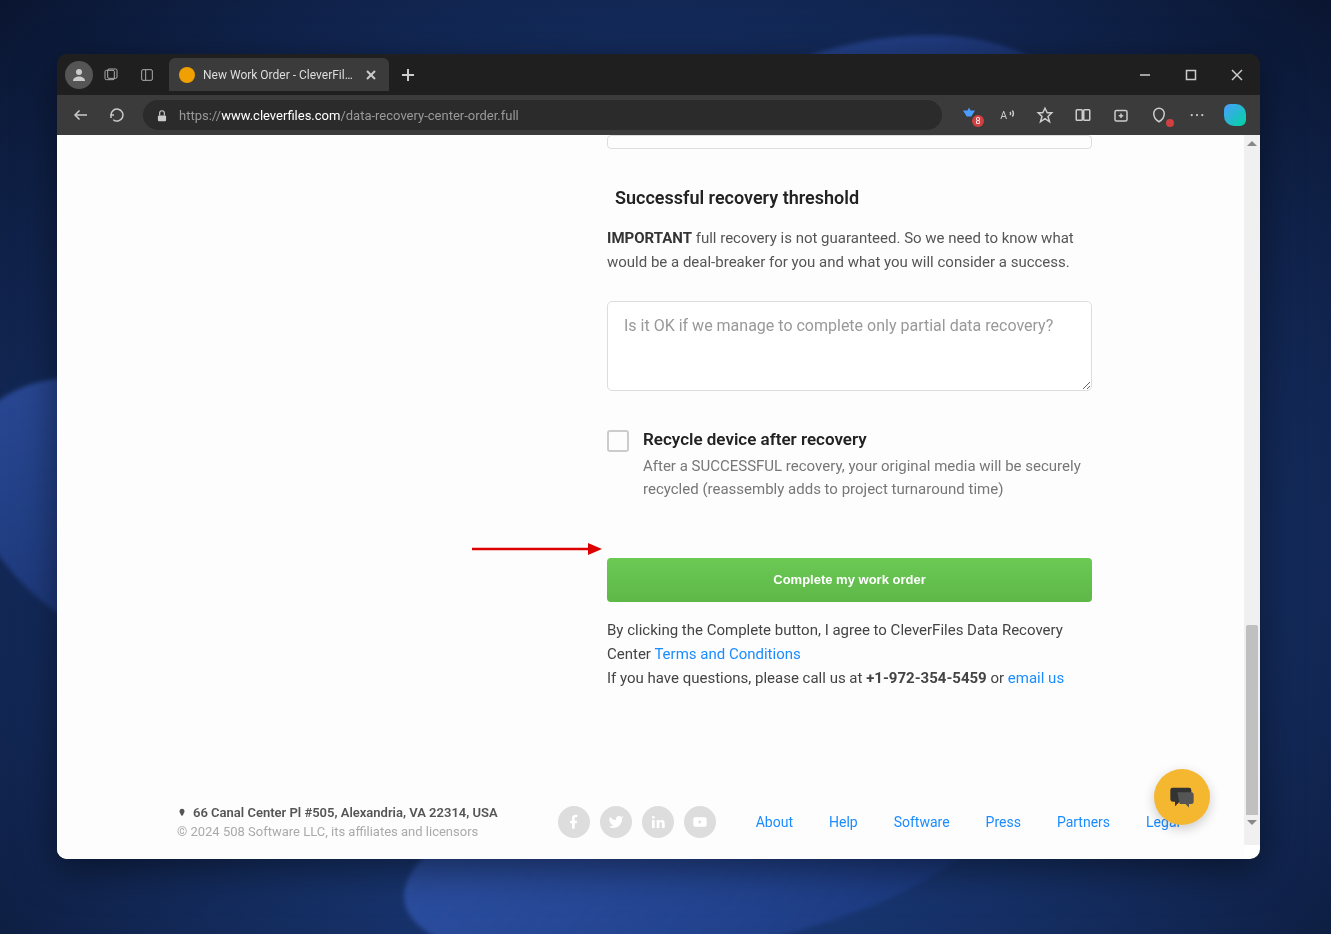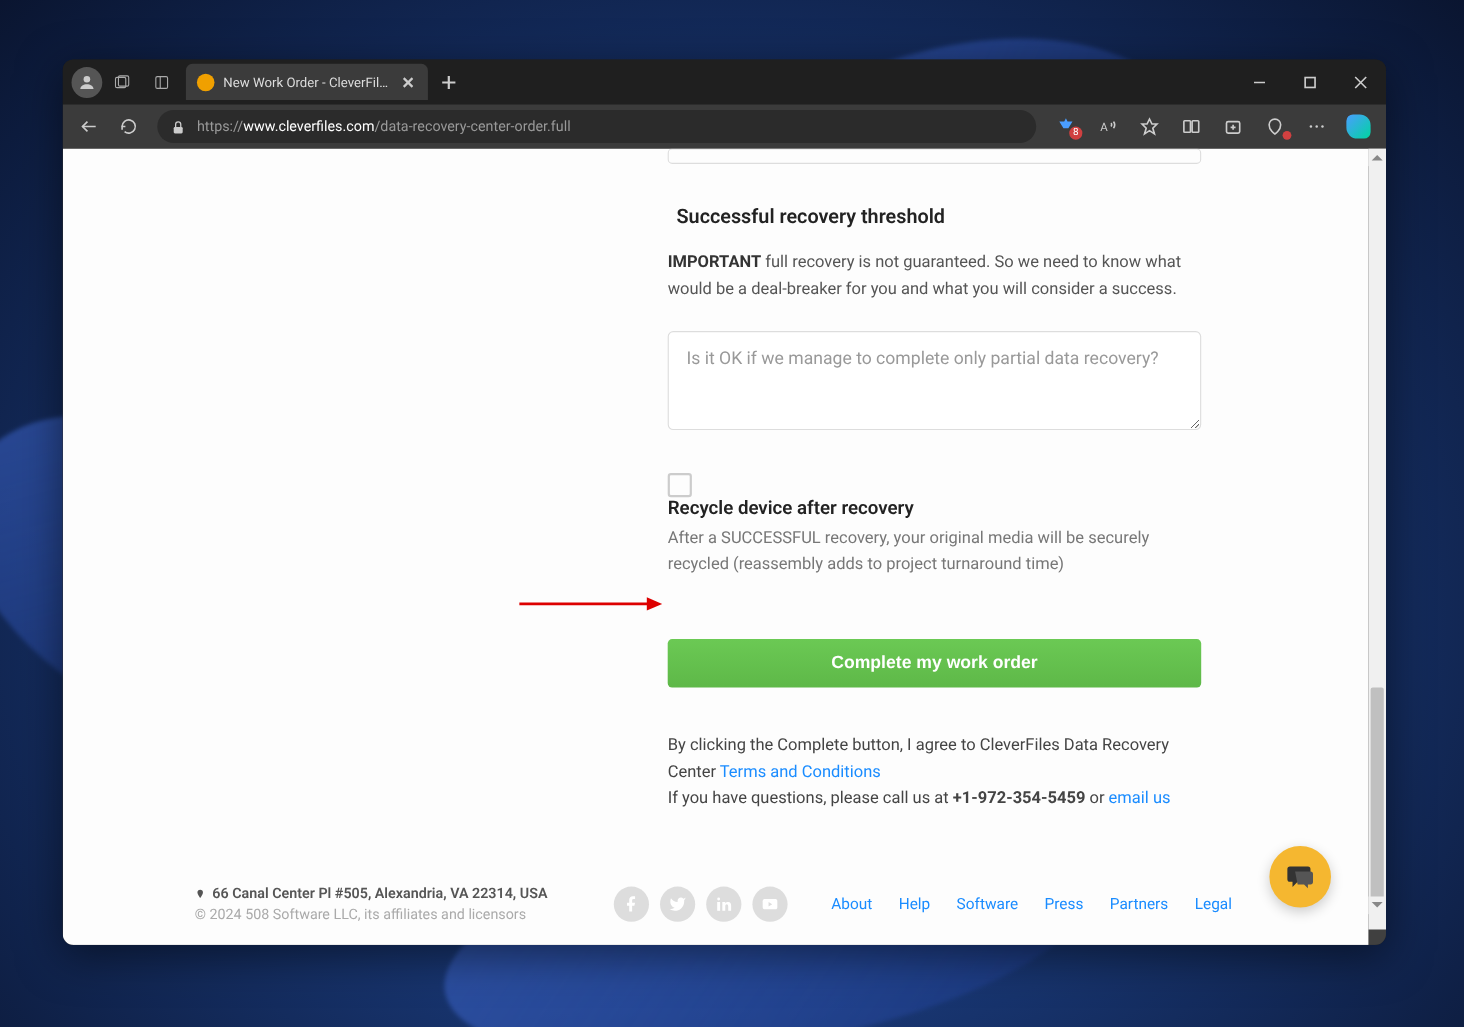--- a/index.html
+++ b/index.html
@@ -175,21 +175,21 @@
     }
     .copilot-shape {
       width: 22px; height: 22px;
       background: linear-gradient(135deg, #4a9eff, #00d4a0);
       border-radius: 6px 10px 6px 10px;
     }
 
     
     .content-wrap {
       flex: 1;
-      background: #404040;
+      background: #ffffff;
       position: relative;
       overflow: hidden;
       text-decoration: underline;
     }
     .content {
       position: absolute;
       inset: 0;
       right: 16px;
       background: #fdfdfd;
       overflow: hidden;
@@ -268,21 +268,20 @@
       font-family: inherit;
       resize: both;
       margin-bottom: 34px;
     }
     .textarea::placeholder { color: #999; }
 
     .checkbox-row {
       display: flex;
       align-items: flex-start;
       margin-bottom: 56px;
-      flex-direction: column;
     }
     .checkbox {
       width: 22px; height: 22px;
       border: 2px solid #ccc;
       border-radius: 3px;
       margin-right: 14px;
       flex-shrink: 0;
       margin-top: 1px;
     }
     .checkbox-content { flex: 1; }
@@ -296,26 +295,26 @@
       font-size: 15px;
       color: #777;
       line-height: 1.55;
     }
 
     .complete-btn {
       width: 100%;
       height: 44px;
       background: linear-gradient(to bottom, #6bc954, #5eb848);
       color: #fff;
-      font-size: 16px;
+      font-size: 13px;
       font-weight: 600;
       border: none;
       border-radius: 4px;
       cursor: pointer;
-      margin-bottom: 40px;
+      margin-bottom: 16px;
     }
 
     .agreement-text {
       font-size: 15px;
       color: #444;
       line-height: 1.6;
     }
     .agreement-text a { color: #1a8cff; text-decoration: none; }
     .agreement-text strong { font-weight: 700; }
 
@@ -359,21 +358,21 @@
       width: 32px; height: 32px;
       border-radius: 50%;
       background: #ddd;
       display: flex;
       align-items: center;
       justify-content: center;
     }
     .social-icon svg { width: 16px; height: 16px; fill: #fff; }
     .footer-links {
       display: flex;
-      gap: 24px;
+      gap: 36px;
       margin-left: 40px;
     }
     .footer-links a {
       color: #1a8cff;
       font-size: 14px;
       text-decoration: none;
     }
 
     
     .chat-bubble {

